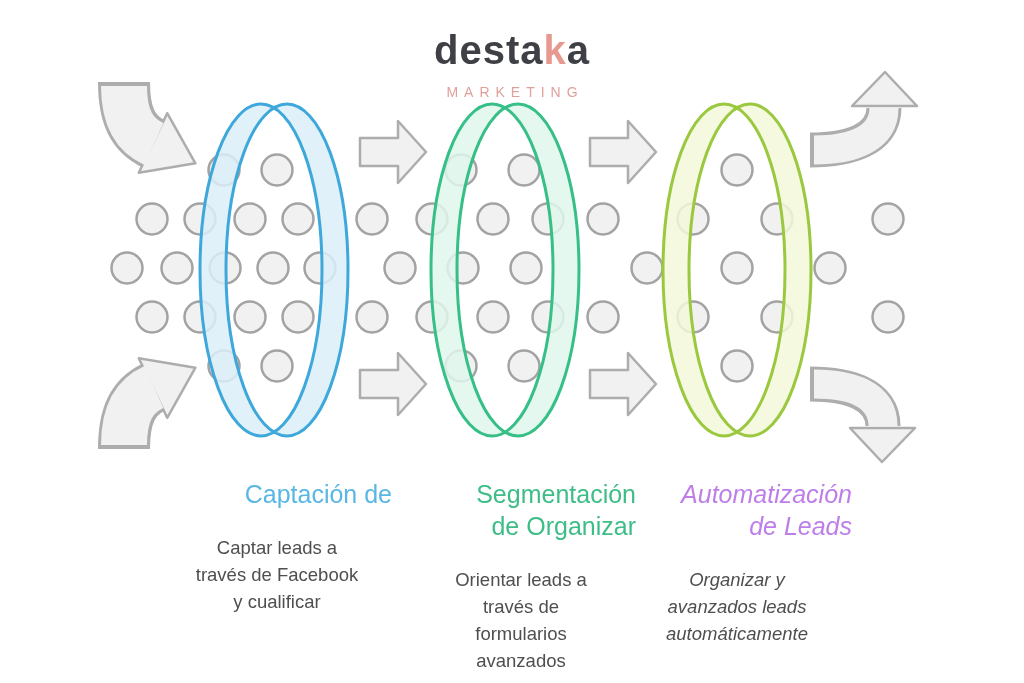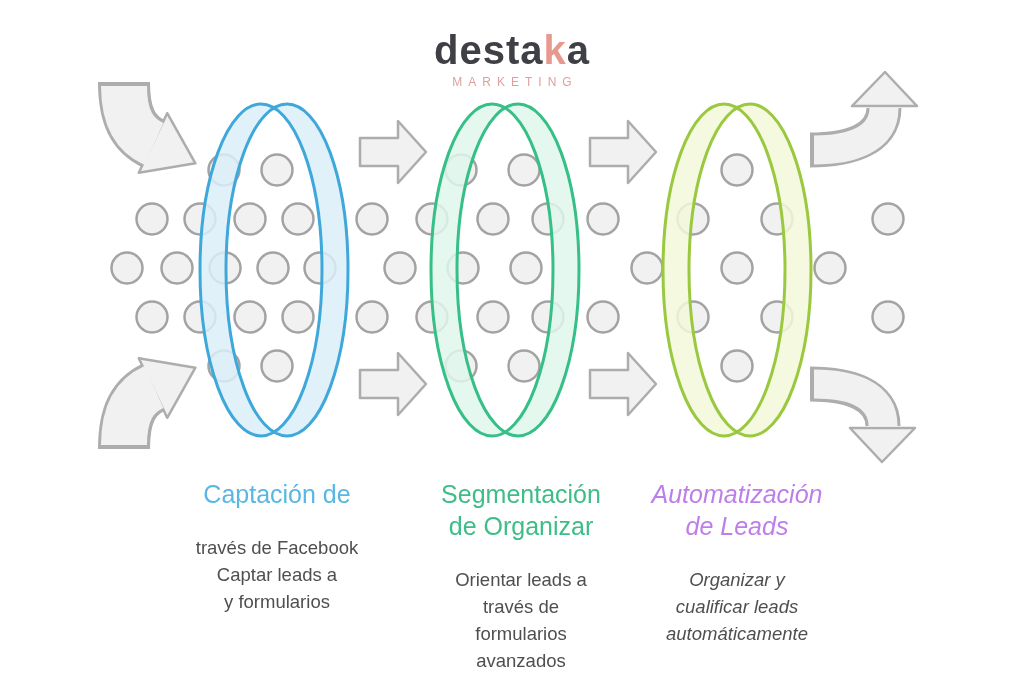--- a/index.html
+++ b/index.html
@@ -2,27 +2,27 @@
 <html><head>
 <meta charset="utf-8">
 <style>
   html,body{margin:0;padding:0;background:#fff;}
   #page{position:relative;width:993px;height:683px;background:#ffffff;overflow:hidden;
         font-family:"Liberation Sans", sans-serif;}
   
   .logo{position:absolute;top:30px;left:0;width:1024px;text-align:center;}
   .logo-word{font-size:40px;font-weight:700;color:#3f4045;letter-spacing:1px;line-height:40px;}
   .logo-word .k{color:#e8998f;}
-  .logo-sub{font-size:12px;font-weight:400;color:#dfa09b;letter-spacing:6px;margin-top:5px;
+  .logo-sub{font-size:14px;font-weight:400;color:#dfa09b;letter-spacing:6px;margin-top:14px;
             text-indent:6px;}
   
   #funnel-svg{position:absolute;left:0;top:0;}
   
   .stage{position:absolute;width:230px;text-align:center;}
-  .stage-title{margin:0;font-size:25px;font-weight:400;line-height:32px;}
+  .stage-title{margin:0;font-size:25px;font-weight:400;line-height:32px;text-align:right;}
   .stage-title span{display:block;}
   .stage-desc{margin:24px 0 0 0;font-size:18.5px;font-weight:400;color:#4f4f4f;line-height:27px;}
   .stage-desc span{display:block;}
 </style>
 </head>
 <body>
 
 <div id="page">
 
   <div class="logo">
@@ -95,23 +95,23 @@
       <path d="M810 384 C848 384 883 394 883 426" fill="none" stroke="#adadad" stroke-width="35"></path>
       <polygon points="850,428 915,428 882,462" fill="#f1f1f1" stroke="#adadad" stroke-width="2.5" stroke-linejoin="round"></polygon>
       <path d="M814 384 C850 384 883 394 883 426" fill="none" stroke="#f1f1f1" stroke-width="29"></path>
     </svg>
 
   <div class="stage" style="left:162px;top:478px;">
     <h2 class="stage-title" style="color: rgb(88, 183, 228);">
       <span>Captación de</span>
     </h2>
     <p class="stage-desc">
+      <span>Captar leads a</span>
       <span>través de Facebook</span>
-      <span>Captar leads a</span>
-      <span>y formularios</span>
+      <span>y cualificar</span>
     </p>
   </div>
 
   <div class="stage" style="left:406px;top:478px;">
     <h2 class="stage-title" style="color: rgb(62, 189, 135);">
       <span>Segmentación</span>
       <span>de Organizar</span>
     </h2>
     <p class="stage-desc">
       <span>Orientar leads a</span>
@@ -121,18 +121,18 @@
     </p>
   </div>
 
   <div class="stage" style="left:622px;top:478px;font-style:italic;">
     <h2 class="stage-title" style="color: rgb(189, 126, 233);">
       <span>Automatización</span>
       <span>de Leads</span>
     </h2>
     <p class="stage-desc">
       <span>Organizar y</span>
-      <span>cualificar leads</span>
+      <span>avanzados leads</span>
       <span>automáticamente</span>
     </p>
   </div>
 
 </div>
 
 </body></html>

